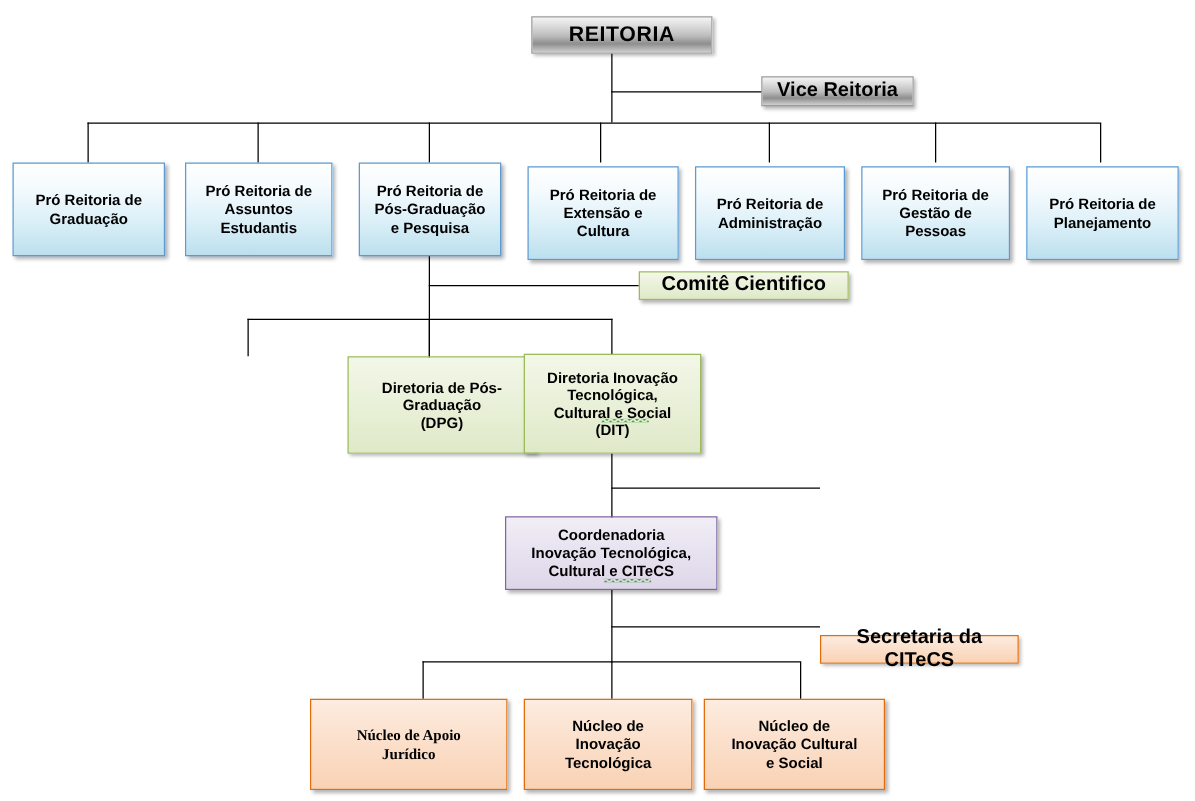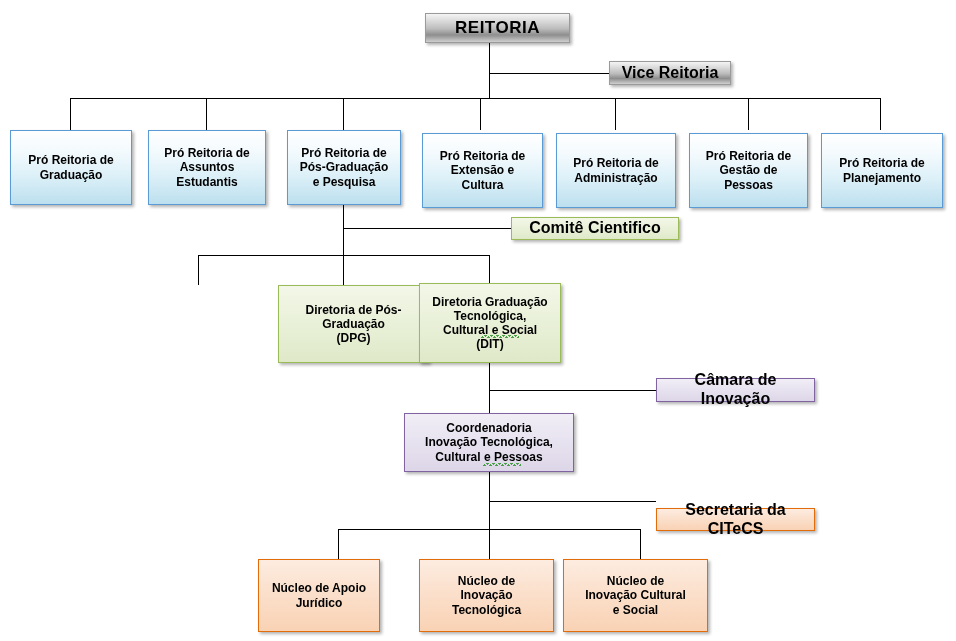--- a/index.html
+++ b/index.html
@@ -152,56 +152,53 @@
   <div class="ln v" style="left:198px;top:255px;height:30px;"></div>
   <div class="ln v" style="left:343px;top:255px;height:30px;"></div>
   <div class="ln v" style="left:489px;top:255px;height:30px;"></div>
 
   <div class="node sty-green t-box" style="left:278px;top:285px;width:151px;height:78px;">
     <span>Diretoria de Pós-
 Graduação
 (DPG)</span>
   </div>
   <div class="node sty-green t-box" style="left:419px;top:283px;width:142px;height:80px;">
-    <span>Diretoria Graduação
+    <span>Diretoria Inovação
 Tecnológica,
 Cultural e Social
 (DIT)</span>
   </div>
 
   <div class="squiggle" style="left:481px;top:335px;width:38px;"></div>
 
   <div class="ln v" style="left:489px;top:363px;height:52px;"></div>
   <div class="ln h" style="left:489px;top:390px;width:167px;"></div>
 
-  <div class="node sty-purple t-tag" style="left:656px;top:378px;width:159px;height:24px;">
-    <span>Câmara de Inovação</span>
-  </div>
 
   <div class="node sty-purple t-box" style="left:404px;top:413px;width:170px;height:59px;">
     <span>Coordenadoria
 Inovação Tecnológica,
-Cultural e Pessoas</span>
+Cultural e CITeCS</span>
   </div>
 
   <div class="squiggle" style="left:483px;top:463px;width:38px;"></div>
 
   <div class="ln v" style="left:489px;top:472px;height:58px;"></div>
   <div class="ln h" style="left:489px;top:501px;width:167px;"></div>
 
   <div class="node sty-orange t-tag" style="left:656px;top:508px;width:159px;height:23px;">
     <span>Secretaria da CITeCS</span>
   </div>
 
   <div class="ln h" style="left:338px;top:529px;width:302px;"></div>
   <div class="ln v" style="left:338px;top:529px;height:30px;"></div>
   <div class="ln v" style="left:489px;top:529px;height:30px;"></div>
   <div class="ln v" style="left:640px;top:529px;height:30px;"></div>
 
-  <div class="node sty-orange t-box" style="left:258px;top:559px;width:122px;height:73px;">
+  <div class="node sty-orange t-box" style="left:248px;top:559px;width:158px;height:73px;font-family:Liberation Serif, serif;">
     <span>Núcleo de Apoio
 Jurídico</span>
   </div>
   <div class="node sty-orange t-box" style="left:419px;top:559px;width:135px;height:73px;">
     <span>Núcleo de
 Inovação
 Tecnológica</span>
   </div>
   <div class="node sty-orange t-box" style="left:563px;top:559px;width:145px;height:73px;">
     <span>Núcleo de

